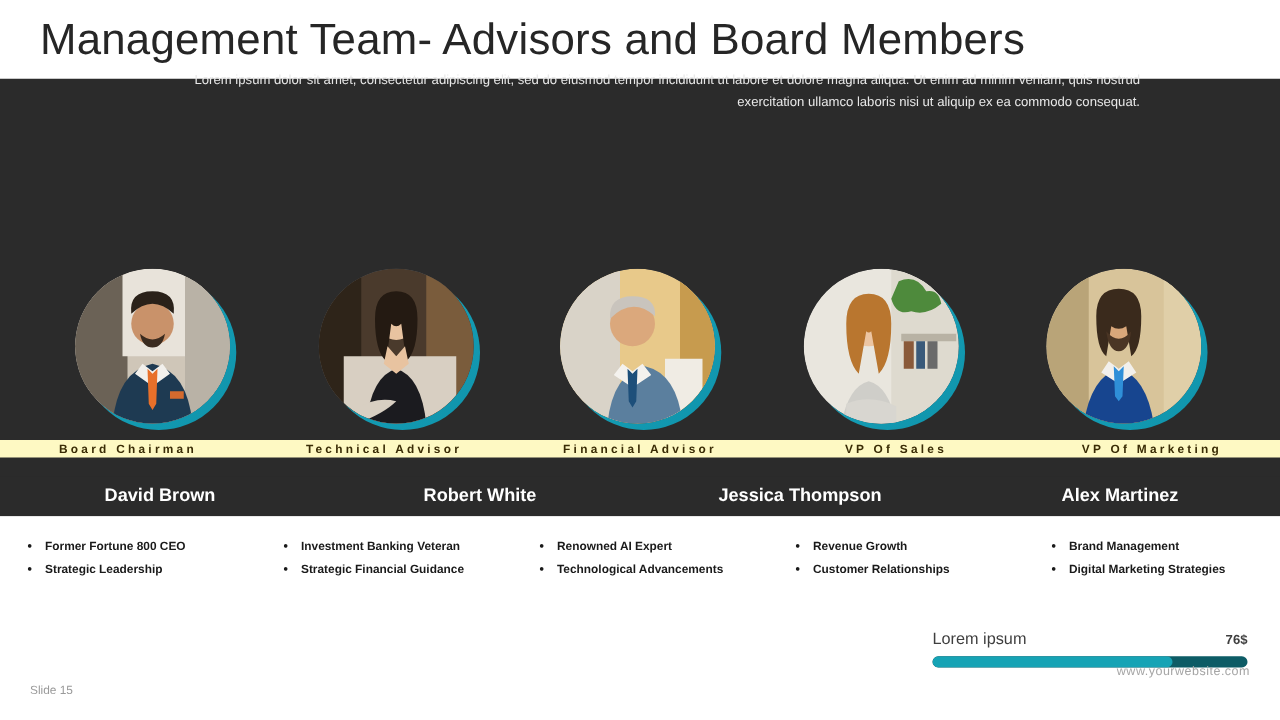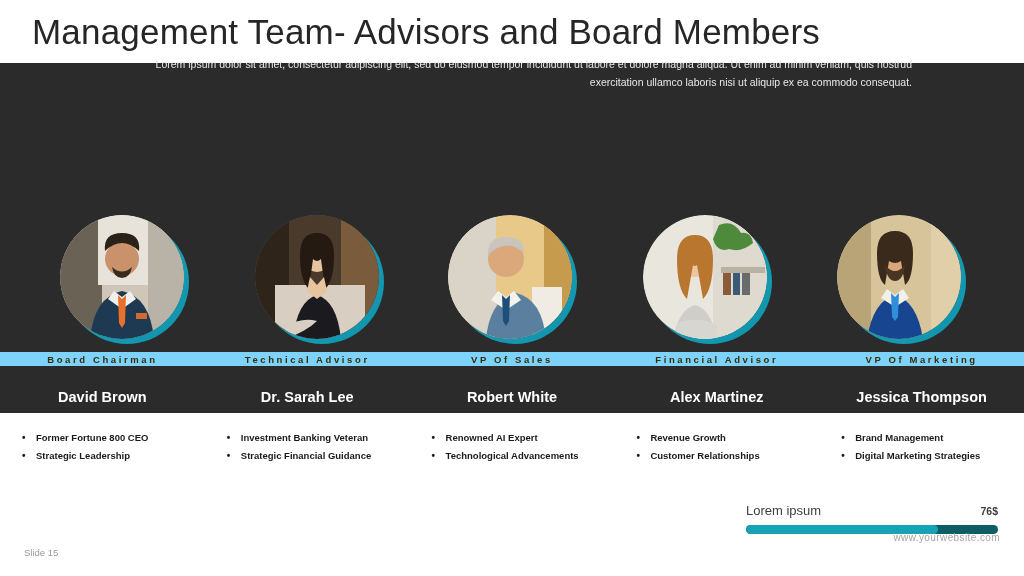--- a/index.html
+++ b/index.html
@@ -83,21 +83,21 @@
     overflow: hidden;
     background: #555;
   }
   .avatar-photo svg { display: block; width: 124px; height: 124px; }
 
   
   .role-band {
     position: absolute;
     left: 0; top: 352px;
     width: 1024px; height: 14px;
-    background: #7dd3fc;
+    background: #fef9c3;
     display: flex;
   }
   .role-cell {
     flex: 1 1 0;
     display: flex;
     align-items: center;
     justify-content: center;
     font-size: 9.5px;
     font-weight: bold;
     color: #3a2c05;
@@ -351,31 +351,30 @@
         </g>
       </svg>
     </div>
   </div>
 
 </div>
 
 <div class="role-band">
   <div class="role-cell">Board Chairman</div>
   <div class="role-cell">Technical Advisor</div>
+  <div class="role-cell">Financial Advisor</div>
   <div class="role-cell">VP Of Sales</div>
-  <div class="role-cell">Financial Advisor</div>
   <div class="role-cell">VP Of Marketing</div>
 </div>
 
 <div class="name-band">
   <div class="name-cell">David Brown</div>
-  <div class="name-cell">Dr. Sarah Lee</div>
   <div class="name-cell">Robert White</div>
+  <div class="name-cell">Jessica Thompson</div>
   <div class="name-cell">Alex Martinez</div>
-  <div class="name-cell">Jessica Thompson</div>
 </div>
 
 <div class="bullets-area">
   <div class="bullet-col">
     <ul class="bullet-list">
       <li>Former Fortune 800 CEO</li>
       <li>Strategic Leadership</li>
     </ul>
   </div>
   <div class="bullet-col">

